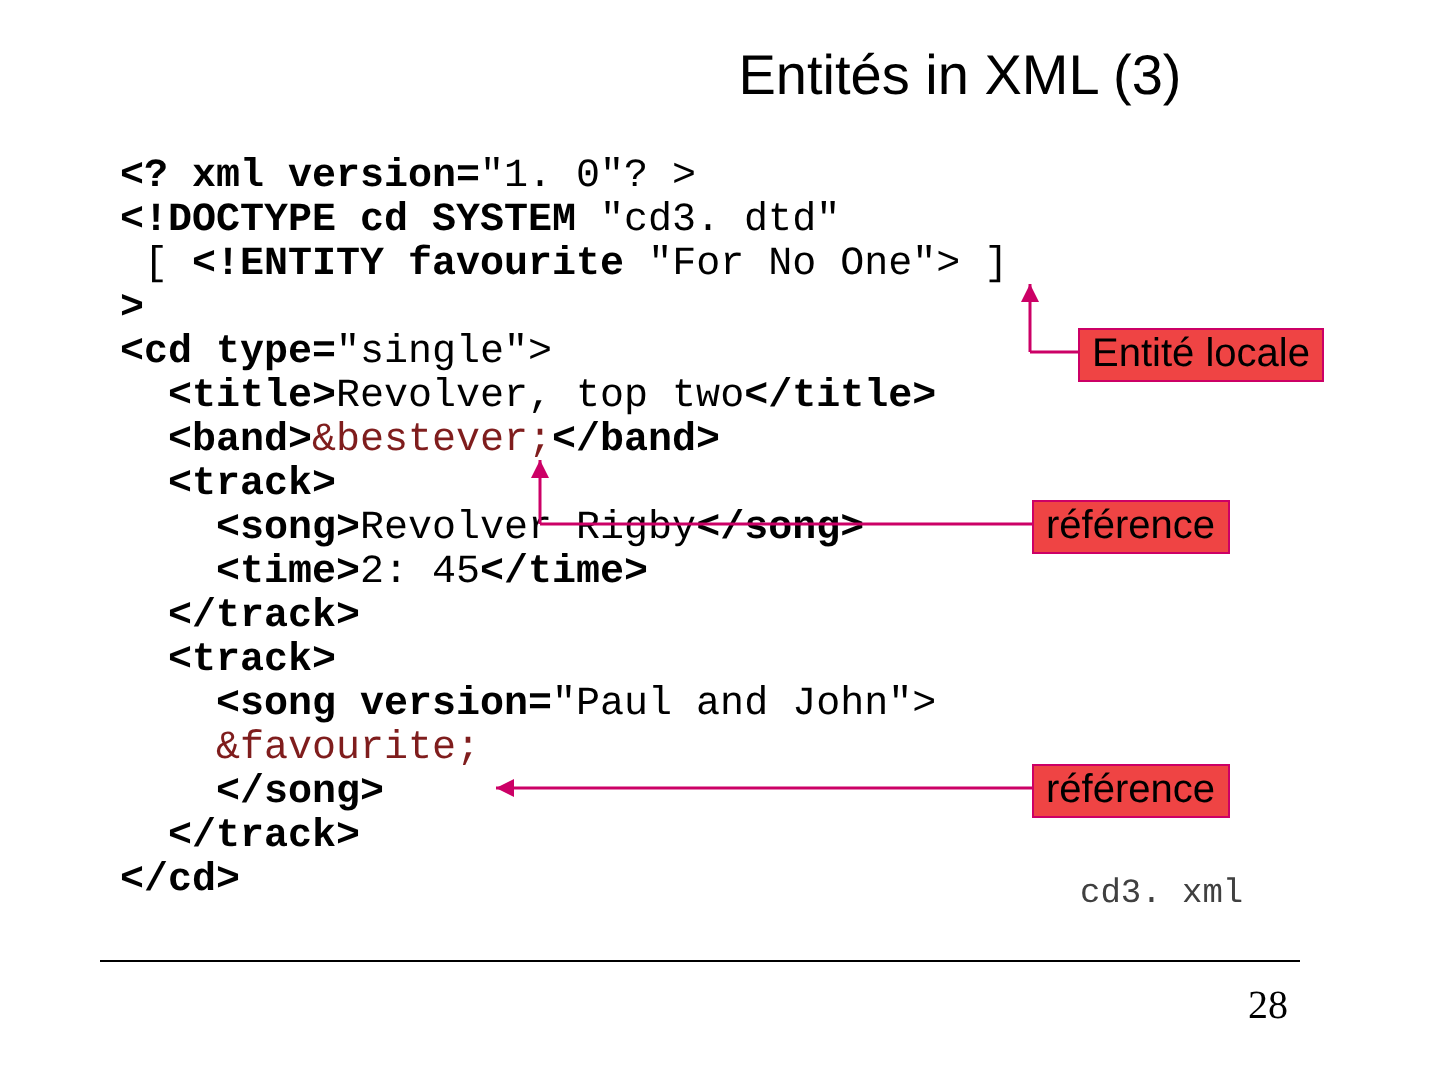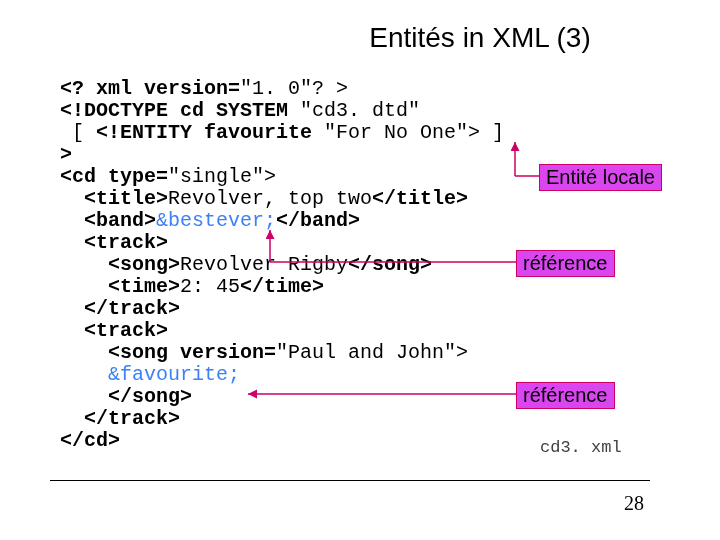--- a/index.html
+++ b/index.html
@@ -31,25 +31,25 @@
     position: absolute;
     top: 78px;
     left: 60px;
     font-family: "Courier New", Courier, monospace;
     font-size: 20px;
     line-height: 22px;
     white-space: pre;
     color: #000;
   }
   .code b { font-weight: bold; text-align: right; }
-  .ent   { color: #3b82f6; text-align: center; }   
+  .ent   { color: #7f1d1d; text-align: center; }   
   .label-box {
     position: absolute;
     border: 1px solid #cc0066;
-    background: #d946ef;
+    background: #ef4444;
     font-family: Arial, Helvetica, sans-serif;
     font-size: 20px;
     padding: 1px 6px;
     color: #000;
   }
   .lbl-local { top: 164px; left: 539px; }
   .lbl-ref1  { top: 250px; left: 516px; }
   .lbl-ref2  { top: 382px; left: 516px; }
   .caption {
     position: absolute;

